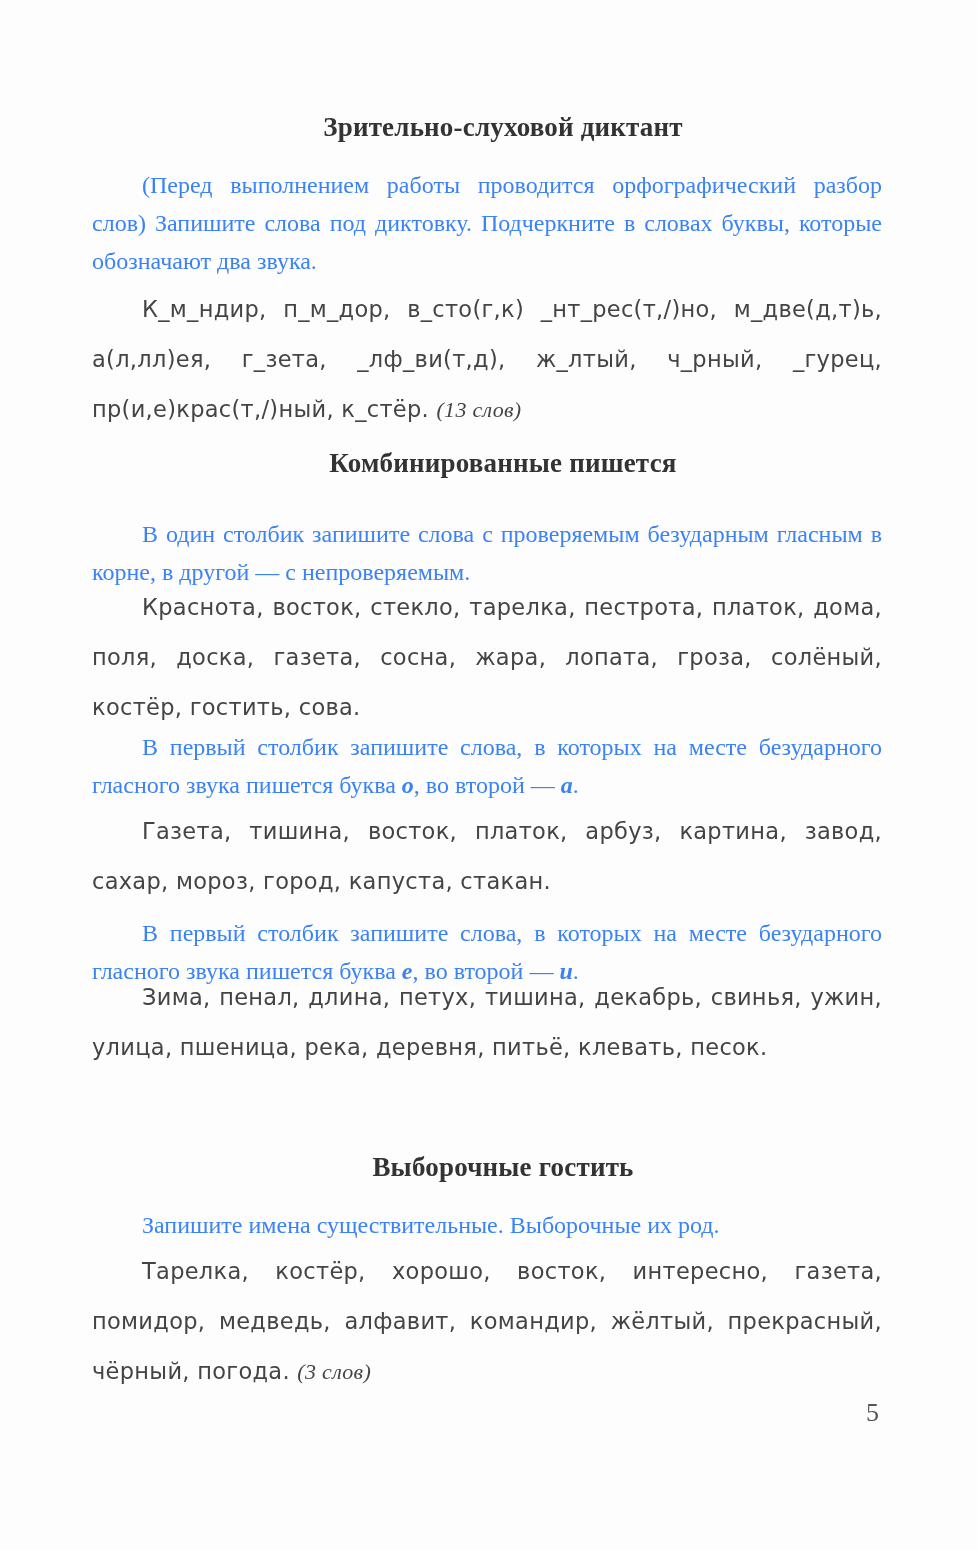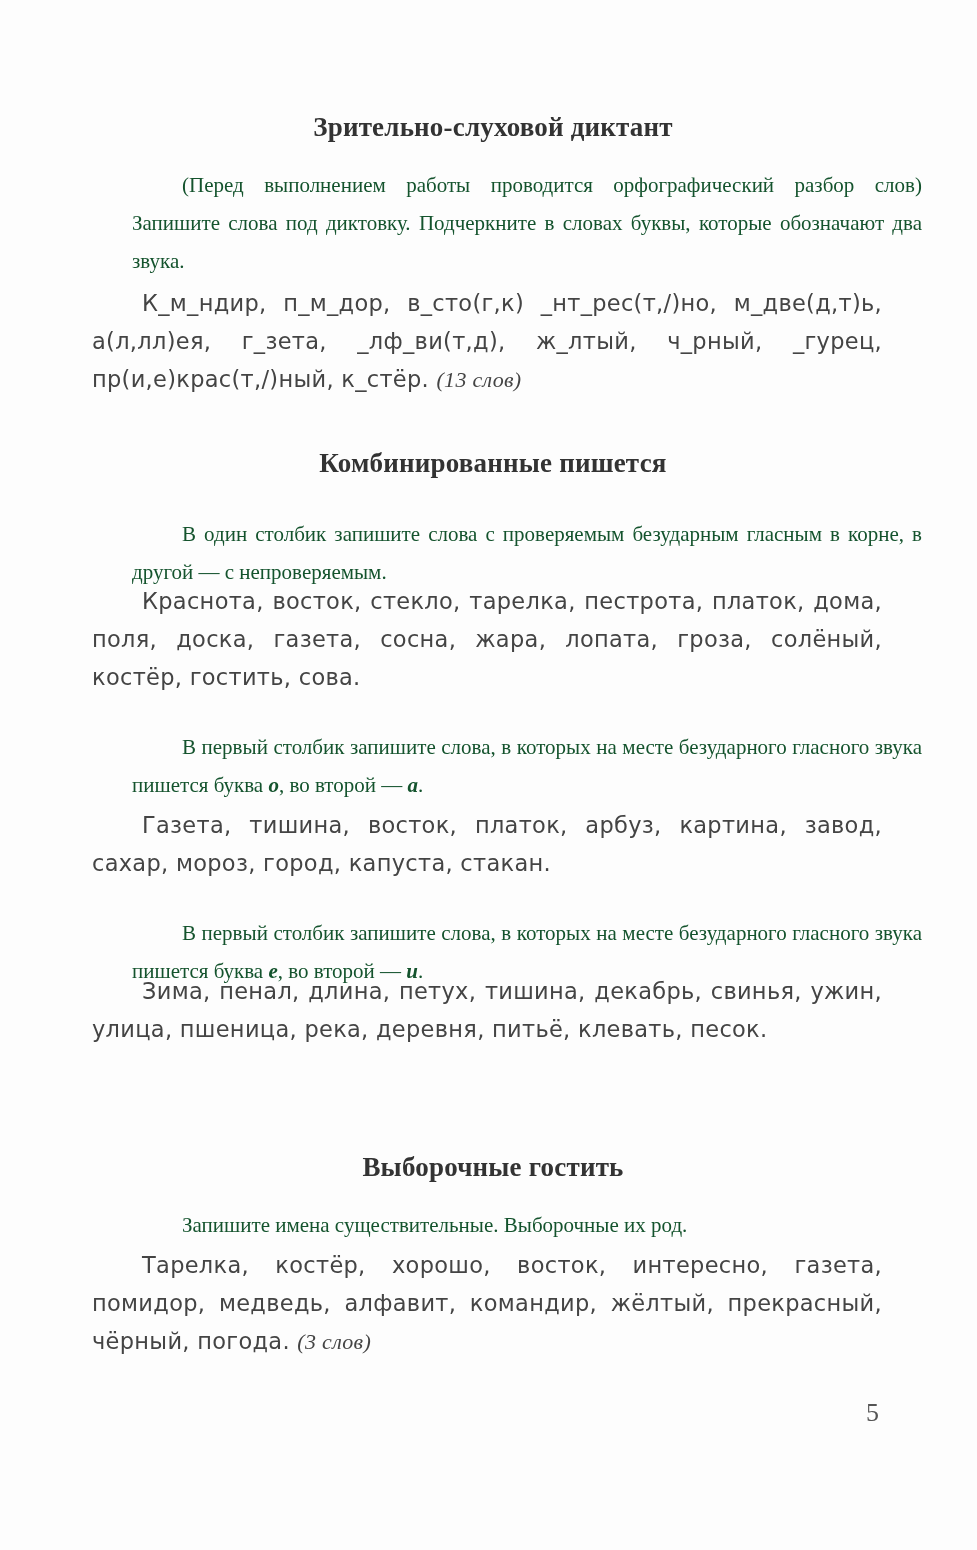--- a/index.html
+++ b/index.html
@@ -5,35 +5,34 @@
   html, body { margin: 0; padding: 0; }
   body {
     width: 977px; height: 1550px;
     background: #fdfdfd;
     position: relative;
     overflow: hidden;
     color: #3a3a3a;
   }
   .page { position: absolute; left: 92px; top: 0; width: 790px; }
   .heading {
-    position: absolute; left: 6px; width: 790px; text-align: center;
+    position: absolute; left: 16px; width: 790px; text-align: center;
     font-family: "Liberation Serif", serif; font-weight: bold;
     font-size: 27px; color: #333; letter-spacing: 0.2px;
   }
   .instr {
     position: absolute; left: 0; width: 790px;
-    font-family: "Liberation Serif", serif; font-size: 21px;
-    line-height: 38px; text-align: justify; color: #14532d;
+    font-family: "Liberation Serif", serif; font-size: 24px;
+    line-height: 38px; text-align: justify; color: #3b82f6;
     text-indent: 50px;
-    margin-left: 40px;
   }
   .words {
     position: absolute; left: 0; width: 790px;
     font-family: "DejaVu Sans", sans-serif; font-size: 22.5px;
-    line-height: 38px; text-align: justify; color: #444;
+    line-height: 50px; text-align: justify; color: #444;
     text-indent: 50px; letter-spacing: 0.3px;
   }
   .note { font-family: "Liberation Serif", serif; font-style: italic; font-size: 22px; }
   .it { font-style: italic; font-weight: bold; }
   .pagenum {
     position: absolute; left: 866px; top: 1398px;
     font-family: "Liberation Serif", serif; font-size: 26px; color: #555;
   }
 </style>
 </head>

